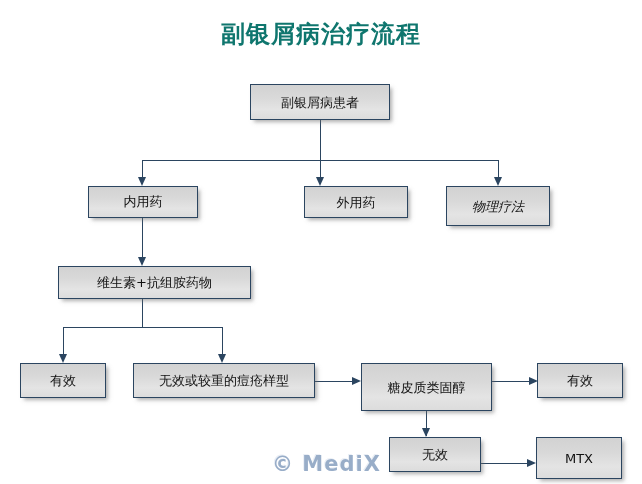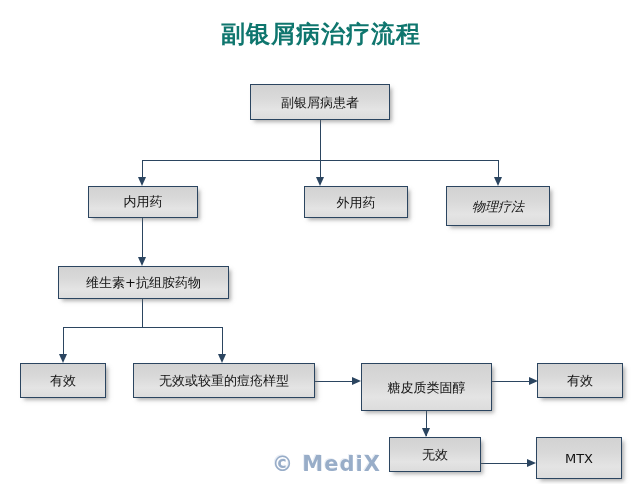--- a/index.html
+++ b/index.html
@@ -135,21 +135,21 @@
   </div>
 
   <div class="node" style="left:268px; top:186px; width:104px; height:32px;margin-left:36px;">
     <span>外用药</span>
   </div>
 
   <div class="node" style="left:446px; top:186px; width:104px; height:40px;font-style:italic;">
     <span>物理疗法</span>
   </div>
 
-  <div class="node" style="left:58px; top:266px; width:171px; height:33px;">
+  <div class="node" style="left:58px; top:266px; width:193px; height:33px;">
     <span>维生素+抗组胺药物</span>
   </div>
 
   <div class="node" style="left:20px; top:363px; width:86px; height:35px;">
     <span>有效</span>
   </div>
 
   <div class="node" style="left:133px; top:363px; width:182px; height:35px;">
     <span>无效或较重的痘疮样型</span>
   </div>

